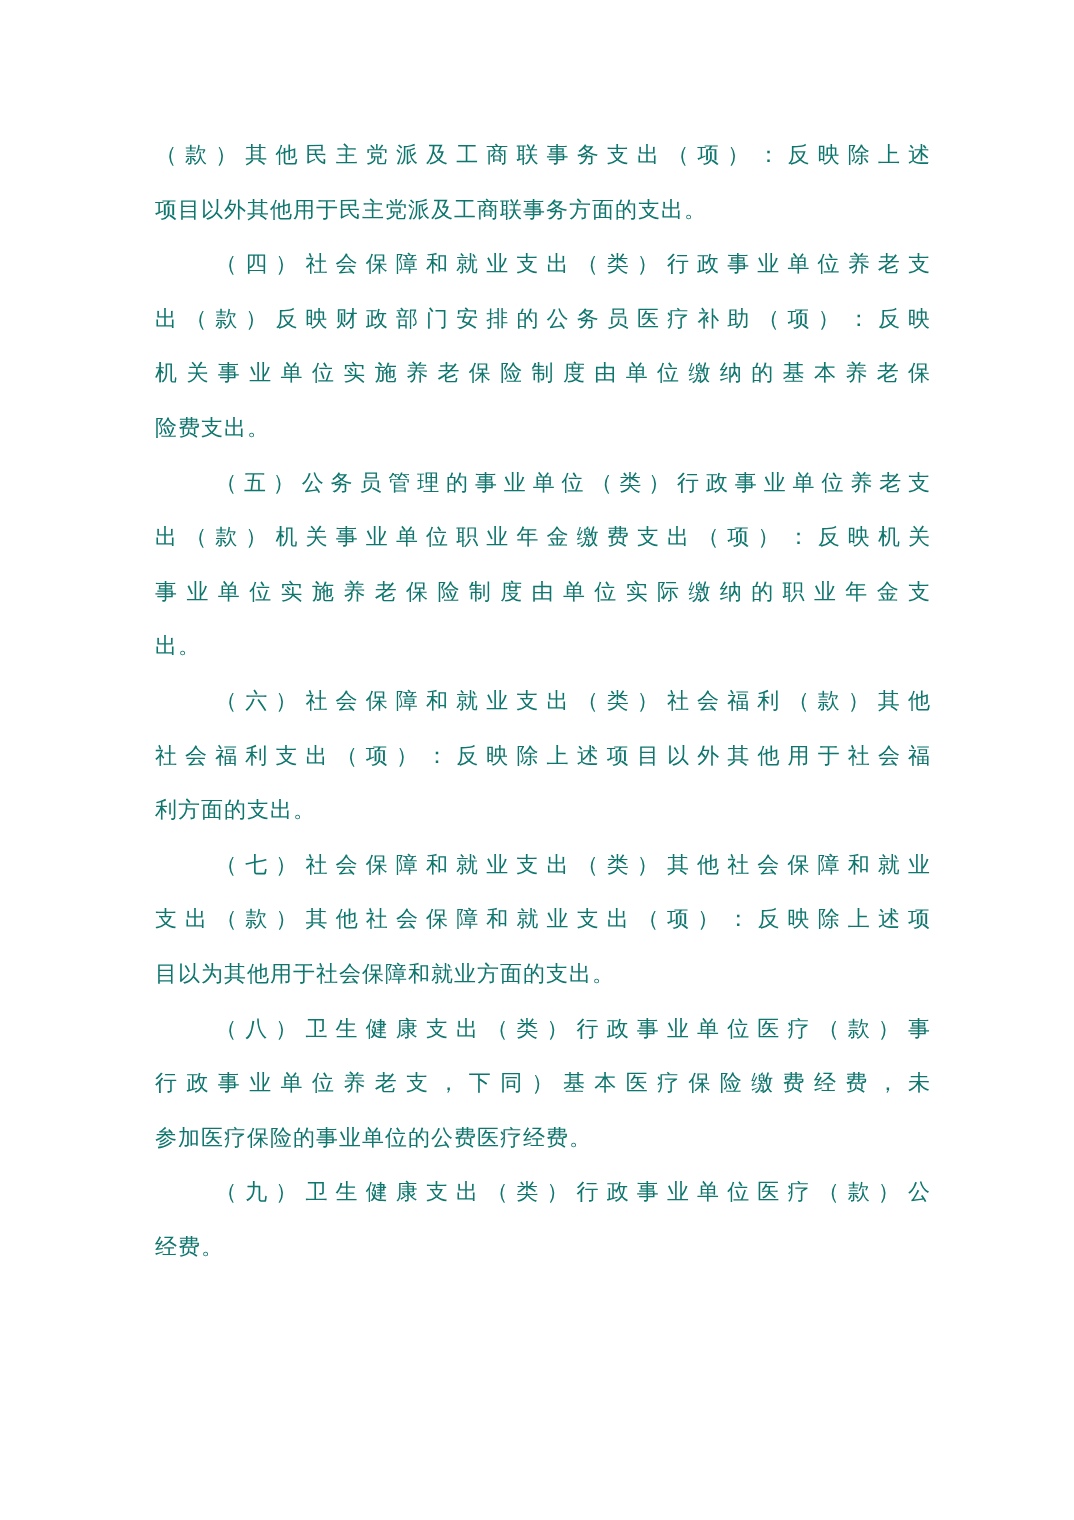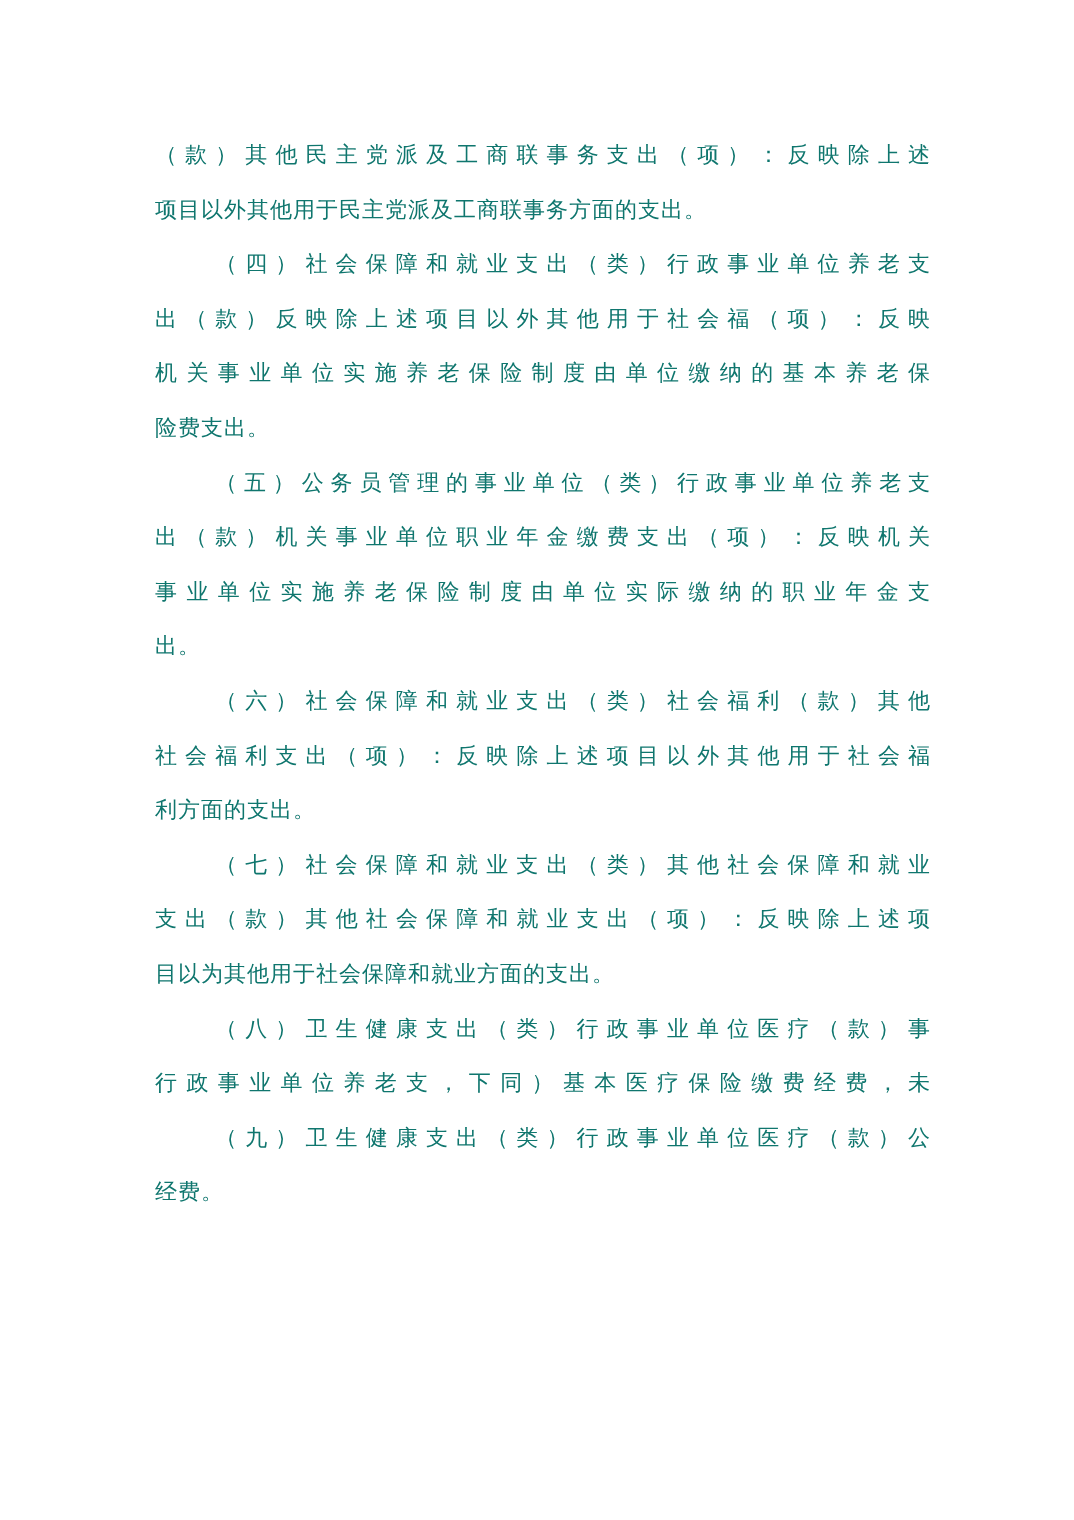--- a/index.html
+++ b/index.html
@@ -51,21 +51,21 @@
 <div class="page">
   <div class="text-block">
 
     <div class="para">
       <span class="line">（款）其他民主党派及工商联事务支出（项）：反映除上述</span>
       <span class="line end">项目以外其他用于民主党派及工商联事务方面的支出。</span>
     </div>
 
     <div class="para">
       <span class="line indent">（四）社会保障和就业支出（类）行政事业单位养老支</span>
-      <span class="line">出（款）反映除上述项目以外其他用于社会福（项）：反映</span>
+      <span class="line">出（款）反映财政部门安排的公务员医疗补助（项）：反映</span>
       <span class="line">机关事业单位实施养老保险制度由单位缴纳的基本养老保</span>
       <span class="line end">险费支出。</span>
     </div>
 
     <div class="para">
       <span class="line indent">（五）公务员管理的事业单位（类）行政事业单位养老支</span>
       <span class="line">出（款）机关事业单位职业年金缴费支出（项）：反映机关</span>
       <span class="line">事业单位实施养老保险制度由单位实际缴纳的职业年金支</span>
       <span class="line end">出。</span>
     </div>
@@ -78,20 +78,21 @@
 
     <div class="para">
       <span class="line indent">（七）社会保障和就业支出（类）其他社会保障和就业</span>
       <span class="line">支出（款）其他社会保障和就业支出（项）：反映除上述项</span>
       <span class="line end">目以为其他用于社会保障和就业方面的支出。</span>
     </div>
 
     <div class="para">
       <span class="line indent">（八）卫生健康支出（类）行政事业单位医疗（款）事</span>
       <span class="line">行政事业单位养老支，下同）基本医疗保险缴费经费，未</span>
+      <span class="line end">参加医疗保险的事业单位的公费医疗经费。</span>
     </div>
 
     <div class="para">
       <span class="line indent">（九）卫生健康支出（类）行政事业单位医疗（款）公</span>
       <span class="line end">经费。</span>
     </div>
 
   </div>
 </div>
 

